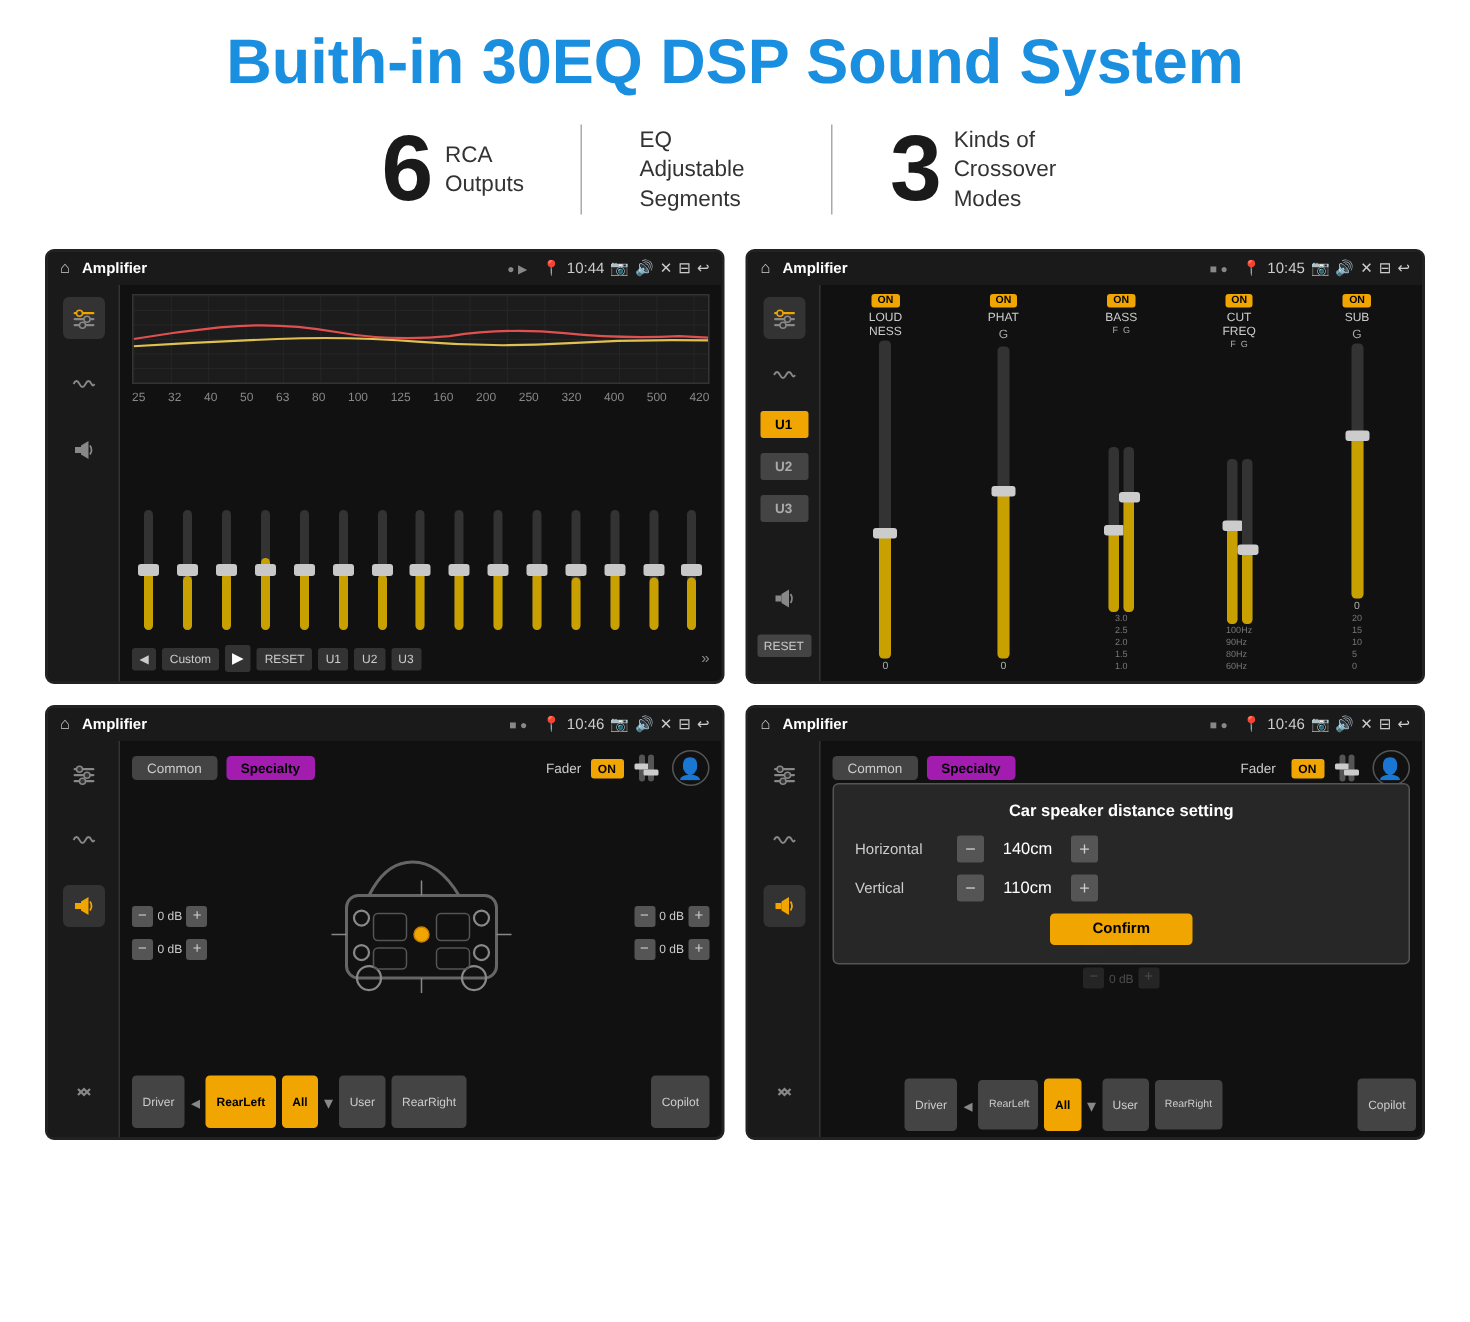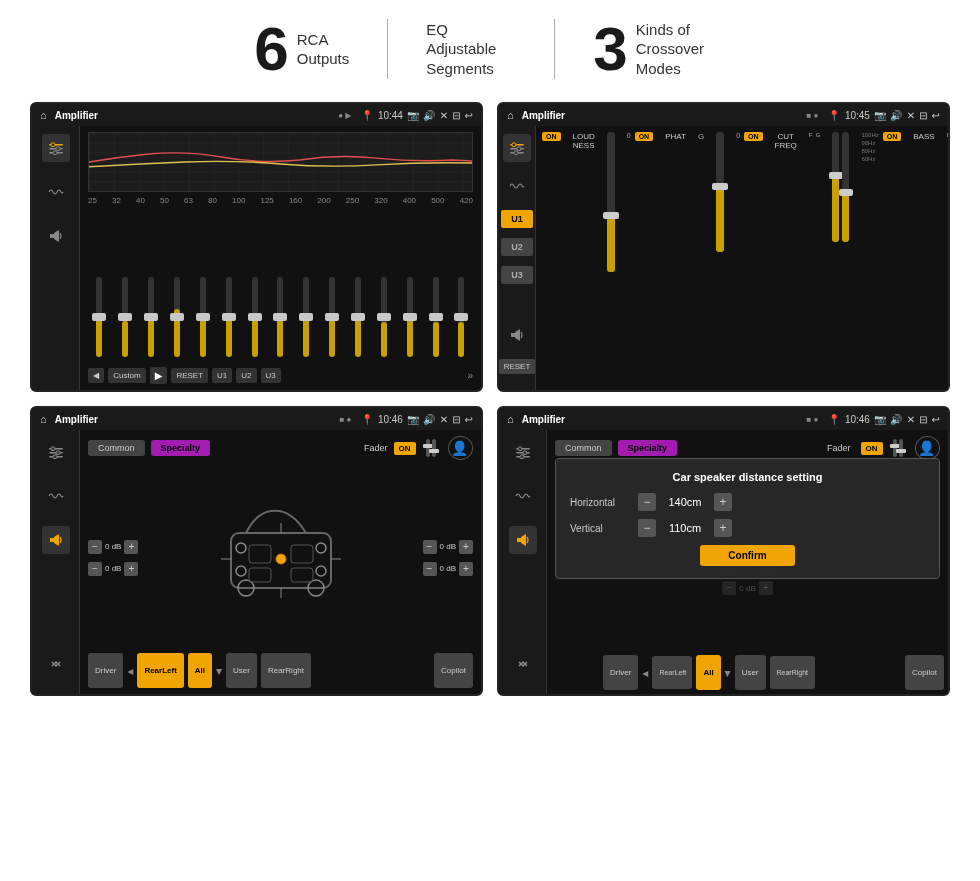--- a/index.html
+++ b/index.html
@@ -254,23 +254,23 @@
       gap: 4px;
     }
     .cross-channels {
       display: flex;
       gap: 4px;
       flex: 1;
     }
     .cross-channel {
       flex: 1;
       display: flex;
-      flex-direction: row;
-      align-items: flex-start;
-      gap: 12px;
+      flex-direction: column;
+      align-items: center;
+      gap: 2px;
     }
     .cross-on-badge {
       background: #f0a500;
       color: #000;
       font-size: 7px;
       font-weight: bold;
       padding: 1px 4px;
       border-radius: 2px;
     }
     .cross-ch-label {
@@ -547,20 +547,21 @@
     }
     .side-icon.active {
       background: #333;
     }
   </style>
 </head>
 <body>
 
 <div class="page-wrapper">
 
+  <h1 class="main-title">Buith-in 30EQ DSP Sound System</h1>
 
   <div class="stats-row">
     <div class="stat-item">
       <span class="stat-number">6</span>
       <span class="stat-label">
         <span>RCA</span><br>
         <span>Outputs</span>
       </span>
     </div>
     <div class="stat-divider"></div>
@@ -823,60 +824,60 @@
               <div style="font-size:8px;color:#aaa;margin-bottom:2px;">G</div>
               <div class="cross-slider-v" style="height:120px;">
                 <div class="cross-fill-v" style="height:55%;"></div>
                 <div class="cross-slider-thumb-v" style="bottom:52%;"></div>
               </div>
               <div class="cross-val">0</div>
             </div>
 
             <div class="cross-channel">
               <div class="cross-on-badge">ON</div>
+              <div class="cross-ch-label">BASS</div>
+              <div style="font-size:6px;color:#aaa;">F&nbsp;&nbsp;G</div>
+              <div style="display:flex;gap:3px;flex:1;align-items:flex-end;">
+                <div class="cross-slider-v" style="height:110px;width:7px;">
+                  <div class="cross-fill-v" style="height:50%;"></div>
+                  <div class="cross-slider-thumb-v" style="bottom:47%;width:14px;left:-3px;"></div>
+                </div>
+                <div class="cross-slider-v" style="height:110px;width:7px;">
+                  <div class="cross-fill-v" style="height:70%;"></div>
+                  <div class="cross-slider-thumb-v" style="bottom:67%;width:14px;left:-3px;"></div>
+                </div>
+              </div>
+              <div class="cross-freq-labels">
+                <span>3.0</span>
+                  <span>2.5</span>
+                  <span>2.0</span>
+                  <span>1.5</span>
+                  <span>1.0</span>
+              </div>
+            </div>
+
+            <div class="cross-channel">
+              <div class="cross-on-badge">ON</div>
               <div class="cross-ch-label">CUT<br>FREQ</div>
               <div style="font-size:6px;color:#aaa;">F&nbsp;&nbsp;G</div>
               <div style="display:flex;gap:3px;flex:1;align-items:flex-end;">
                 <div class="cross-slider-v" style="height:110px;width:7px;">
                   <div class="cross-fill-v" style="height:60%;"></div>
                   <div class="cross-slider-thumb-v" style="bottom:57%;width:14px;left:-3px;"></div>
                 </div>
                 <div class="cross-slider-v" style="height:110px;width:7px;">
                   <div class="cross-fill-v" style="height:45%;"></div>
                   <div class="cross-slider-thumb-v" style="bottom:42%;width:14px;left:-3px;"></div>
                 </div>
               </div>
               <div class="cross-freq-labels">
                 <span>100Hz</span>
                   <span>90Hz</span>
                   <span>80Hz</span>
                   <span>60Hz</span>
-              </div>
-            </div>
-
-            <div class="cross-channel">
-              <div class="cross-on-badge">ON</div>
-              <div class="cross-ch-label">BASS</div>
-              <div style="font-size:6px;color:#aaa;">F&nbsp;&nbsp;G</div>
-              <div style="display:flex;gap:3px;flex:1;align-items:flex-end;">
-                <div class="cross-slider-v" style="height:110px;width:7px;">
-                  <div class="cross-fill-v" style="height:50%;"></div>
-                  <div class="cross-slider-thumb-v" style="bottom:47%;width:14px;left:-3px;"></div>
-                </div>
-                <div class="cross-slider-v" style="height:110px;width:7px;">
-                  <div class="cross-fill-v" style="height:70%;"></div>
-                  <div class="cross-slider-thumb-v" style="bottom:67%;width:14px;left:-3px;"></div>
-                </div>
-              </div>
-              <div class="cross-freq-labels">
-                <span>3.0</span>
-                  <span>2.5</span>
-                  <span>2.0</span>
-                  <span>1.5</span>
-                  <span>1.0</span>
               </div>
             </div>
 
             <div class="cross-channel">
               <div class="cross-on-badge">ON</div>
               <div class="cross-ch-label">SUB</div>
               <div style="font-size:8px;color:#aaa;">G</div>
               <div class="cross-slider-v" style="height:120px;">
                 <div class="cross-fill-v" style="height:65%;"></div>
                 <div class="cross-slider-thumb-v" style="bottom:62%;"></div>

